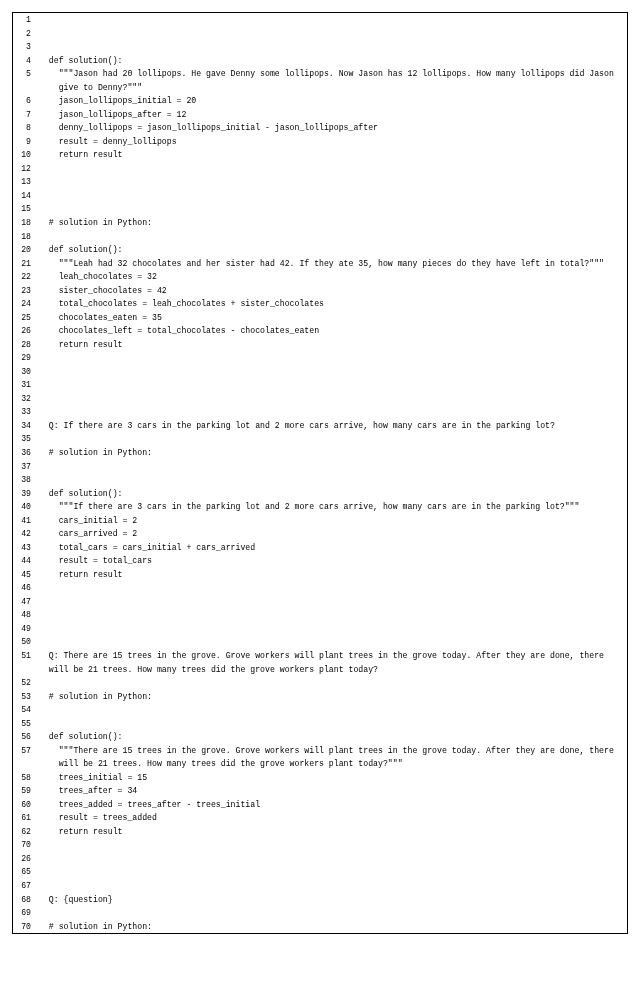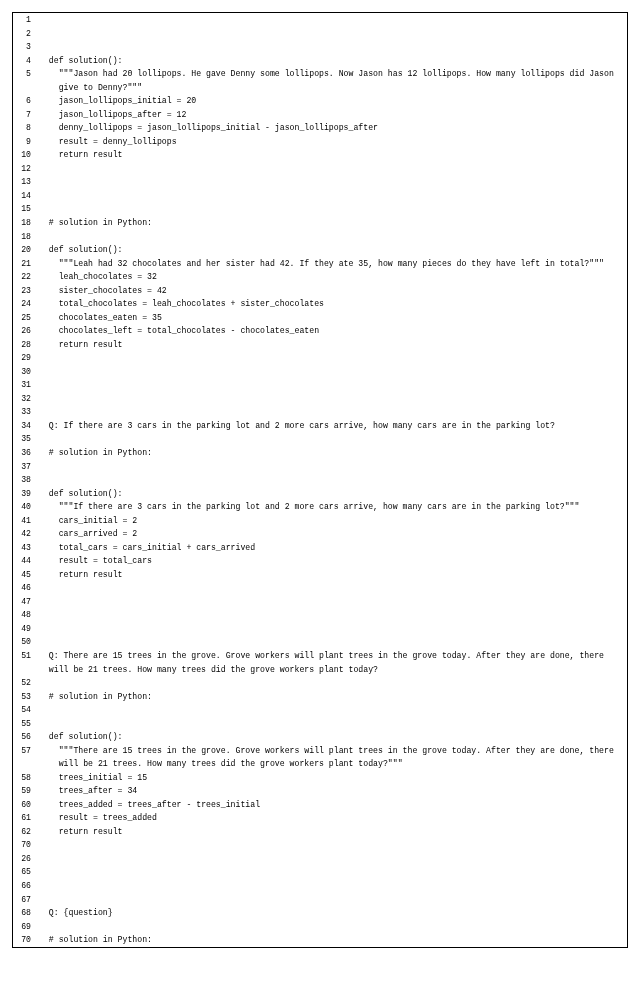--- a/index.html
+++ b/index.html
@@ -280,24 +280,20 @@
     </div>
     <div class="code-line">
       <span class="lineno">26</span>
       <span class="code">&nbsp;</span>
     </div>
     <div class="code-line">
       <span class="lineno">65</span>
       <span class="code">&nbsp;</span>
     </div>
     <div class="code-line">
-      <span class="lineno">66</span>
-      <span class="code">&nbsp;</span>
-    </div>
-    <div class="code-line">
       <span class="lineno">67</span>
       <span class="code">&nbsp;</span>
     </div>
     <div class="code-line">
       <span class="lineno">68</span>
       <span class="code indent1">Q: {question}</span>
     </div>
     <div class="code-line">
       <span class="lineno">69</span>
       <span class="code">&nbsp;</span>

